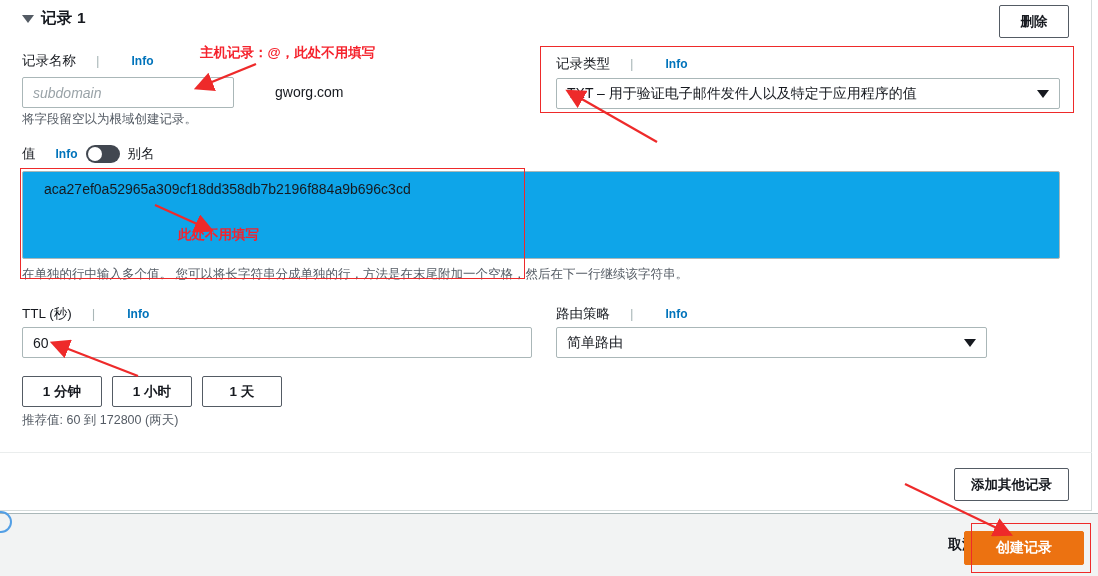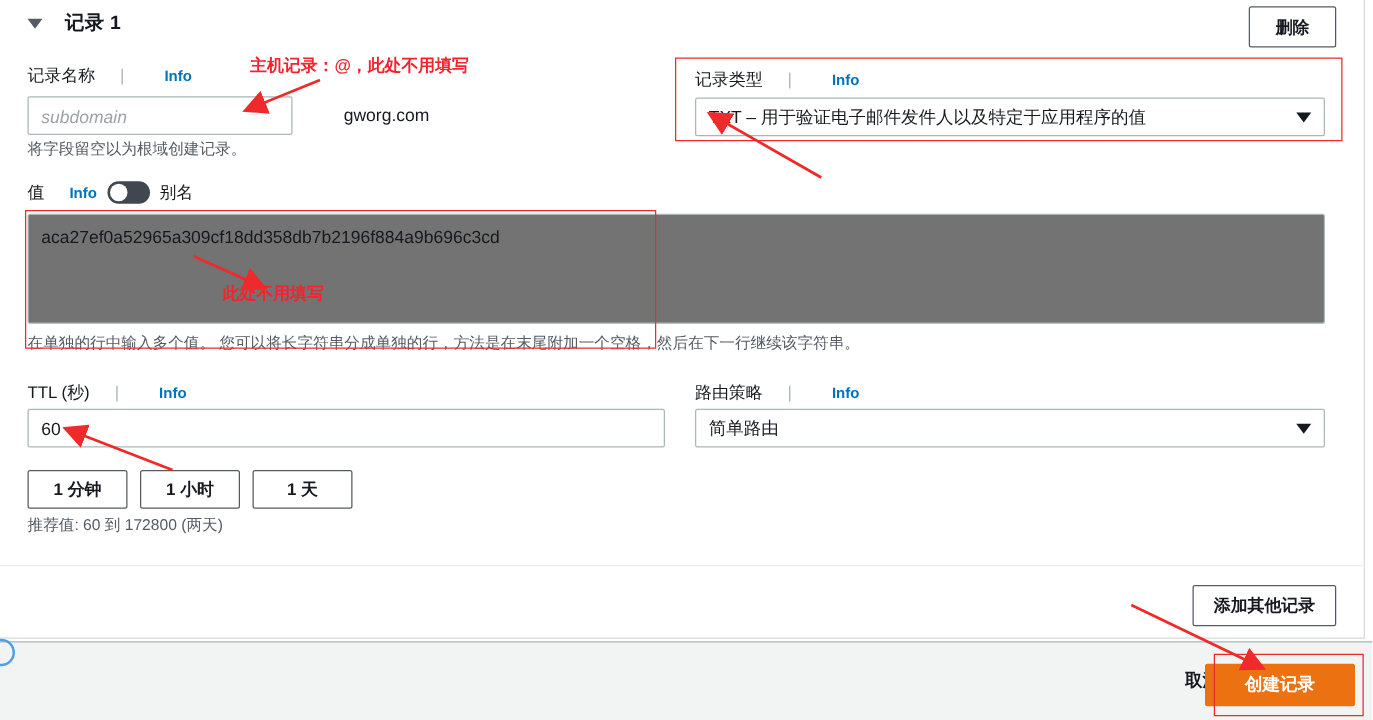--- a/index.html
+++ b/index.html
@@ -34,21 +34,21 @@
     left: 0; top: 0; right: 0; bottom: 0;
   }
 
   
   .rec-header {
     position: absolute;
     left: 22px;
     top: 8px;
     display: flex;
     align-items: center;
-    gap: 18px;
+    gap: 7px;
   }
   .caret {
     width: 0; height: 0;
     border-left: 6px solid transparent;
     border-right: 6px solid transparent;
     border-top: 8px solid #545b64;
   }
   .rec-title {
     font-size: 15.5px;
     font-weight: bold;
@@ -197,25 +197,25 @@
 
   .value-area {
     position: absolute;
     left: 22px;
     top: 171px;
     width: 1038px;
     height: 88px;
     box-sizing: border-box;
     border: 1px solid #aab7b8;
     border-radius: 2px;
-    background: #737373;
-    font-family: inherit;
-    font-size: 14px;
-    color: #16191f;
-    padding: 7px 10px;
+    background: #0ea5e9;
+    font-family: inherit;
+    font-size: 14px;
+    color: #16191f;
+    padding: 7px 21px;
     resize: none;
     outline: none;
     line-height: 1.5;
   }
   .value-hint { position: absolute; left: 22px; top: 266px; }
 
   
   .ttl-label { position: absolute; left: 22px; top: 305px; }
   .ttl-input {
     position: absolute;
@@ -244,21 +244,21 @@
     cursor: pointer;
   }
   .ttl-hint { position: absolute; left: 22px; top: 412px; }
 
   
   .route-label { position: absolute; left: 556px; top: 305px; }
   .route-select {
     position: absolute;
     left: 556px;
     top: 327px;
-    width: 504px;
+    width: 431px;
   }
 
   
   .divider {
     position: absolute;
     left: 0;
     top: 452px;
     width: 1092px;
     height: 1px;
     background: #eaeded;

